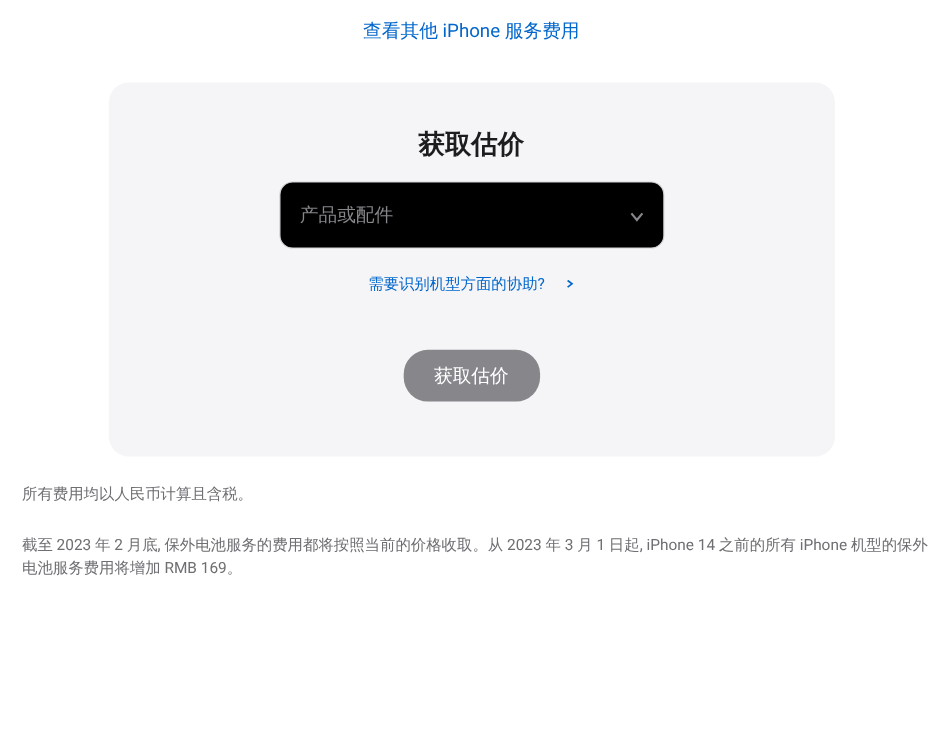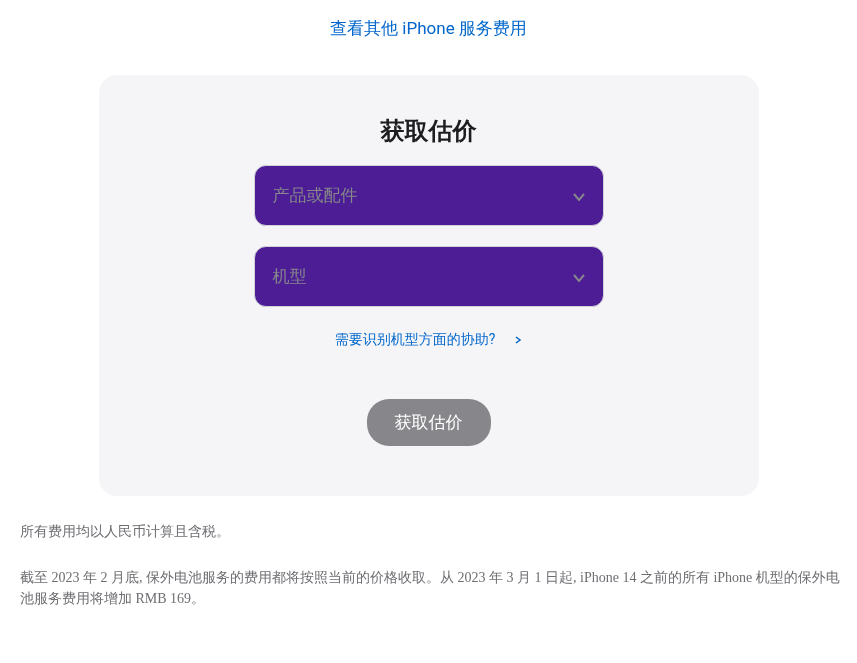--- a/index.html
+++ b/index.html
@@ -46,21 +46,21 @@
       color: #1d1d1f;
       margin-bottom: 50px;
     }
     .select-wrap {
       position: relative;
       max-width: 350px;
       margin: 0 auto 20px auto;
     }
     .select-field {
       width: 100%;
-      background: #4c1d95;
+      background: #000000;
       border: 1px solid #d2d2d7;
       border-radius: 12px;
       padding: 18px 45px 18px 18px;
       font-size: 17px;
       color: #86868b;
       text-align: left;
       cursor: pointer;
       position: relative;
     }
     .chevron {
@@ -98,21 +98,20 @@
       font-size: 17px;
       margin-top: 50px;
       cursor: pointer;
     }
     .footer-text {
       max-width: 835px;
       margin: 25px auto 0 10px;
       font-size: 14px;
       color: #6e6e73;
       line-height: 1.5;
-      font-family: Liberation Serif, serif;
     }
     .footer-text.line1 {
       margin-bottom: 20px;
     }
     .footer-wrap {
       position: relative;
     }
   </style>
 </head>
 <body>
@@ -127,28 +126,20 @@
 
     <div class="select-wrap">
       <div class="select-field">产品或配件</div>
       <span class="chevron">
         <svg viewBox="0 0 14 14" fill="none" stroke="#86868b" stroke-width="2">
             <polyline points="2,4 7,10 12,4"></polyline>
           </svg>
       </span>
     </div>
 
-    <div class="select-wrap">
-      <div class="select-field">机型</div>
-      <span class="chevron">
-        <svg viewBox="0 0 14 14" fill="none" stroke="#86868b" stroke-width="2">
-            <polyline points="2,4 7,10 12,4"></polyline>
-          </svg>
-      </span>
-    </div>
 
     <a href="#" class="help-link">
       <span>需要识别机型方面的协助?</span>
       <span class="chev-right">
         <svg viewBox="0 0 8 8" fill="none" stroke="#0066cc" stroke-width="1.5">
             <polyline points="2,1 6,4 2,7"></polyline>
           </svg>
       </span>
     </a>
 

